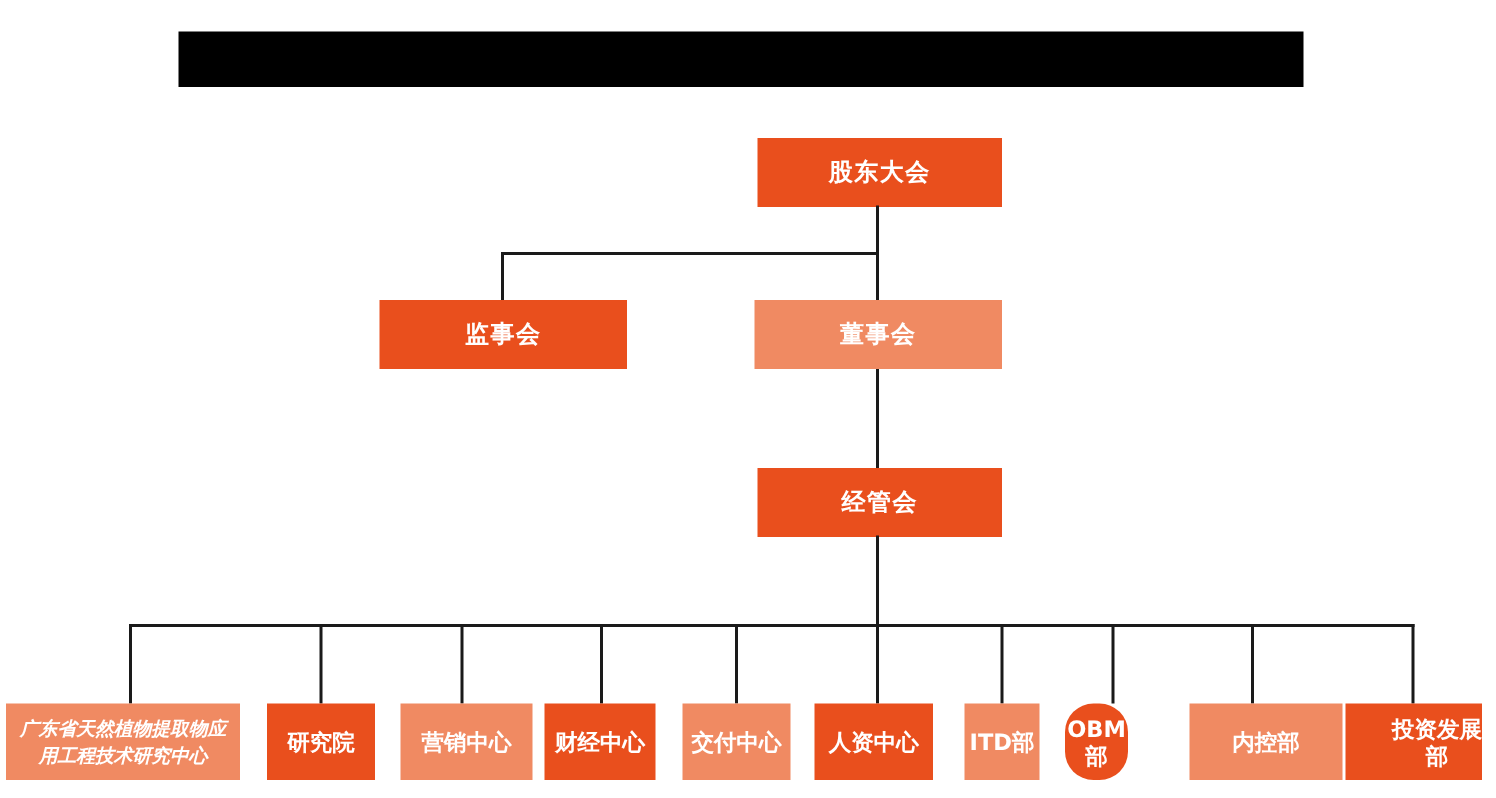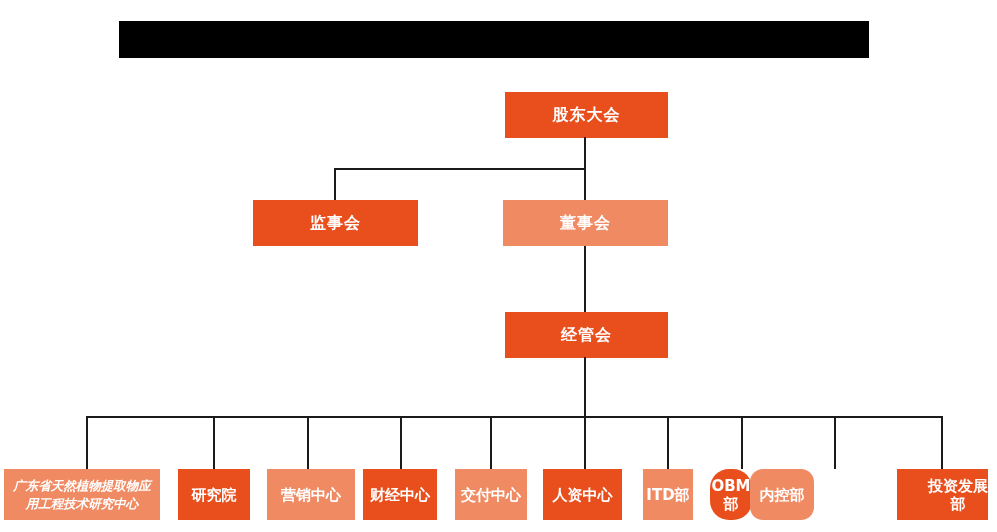--- a/index.html
+++ b/index.html
@@ -64,16 +64,16 @@
   <div class="vline" style="left:941px; top:416px; height:53px;"></div>
 
   <div class="node light dept small-text" style="left:4px; width:156px;">广东省天然植物提取物应用工程技术研究中心</div>
   <div class="node dark dept" style="left:178px; width:72px;">研究院</div>
   <div class="node light dept" style="left:267px; width:88px;">营销中心</div>
   <div class="node dark dept" style="left:363px; width:74px;">财经中心</div>
   <div class="node light dept" style="left:455px; width:72px;">交付中心</div>
   <div class="node dark dept" style="left:543px; width:79px;">人资中心</div>
   <div class="node light dept" style="left:643px; width:50px;">ITD部</div>
   <div class="node dark dept" style="left:710px; width:42px;border-radius:19px;">OBM部</div>
-  <div class="node light dept" style="left:750px; width:64px;border-radius:13px;">内控部</div>
+  <div class="node light dept" style="left:793px; width:102px;">内控部</div>
   <div class="node dark dept" style="left:897px; width:91px;padding-left:31px;">投资发展部</div>
 
 </div>
 
 </body></html>

